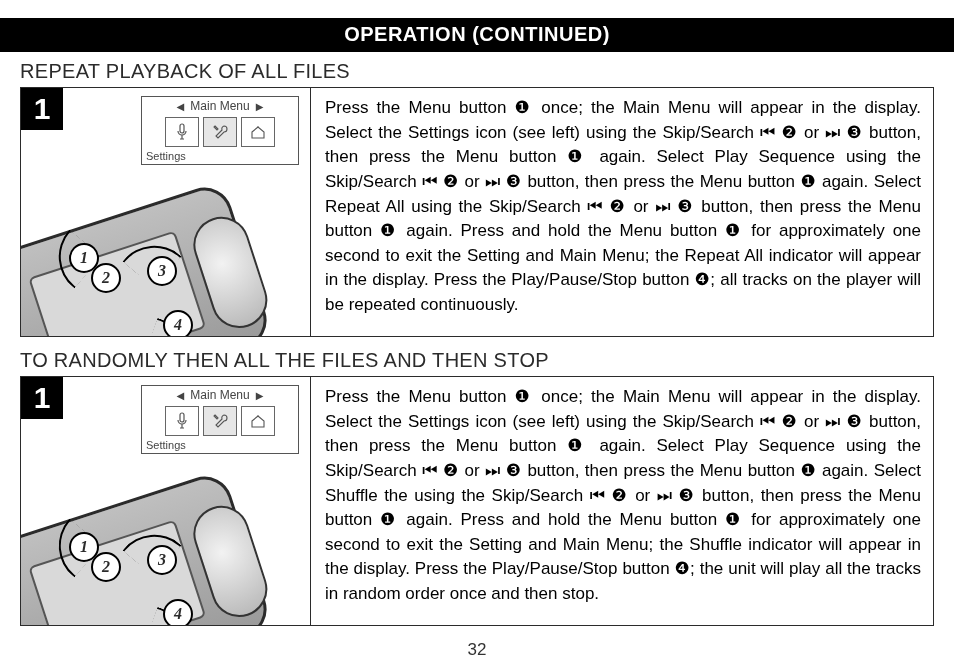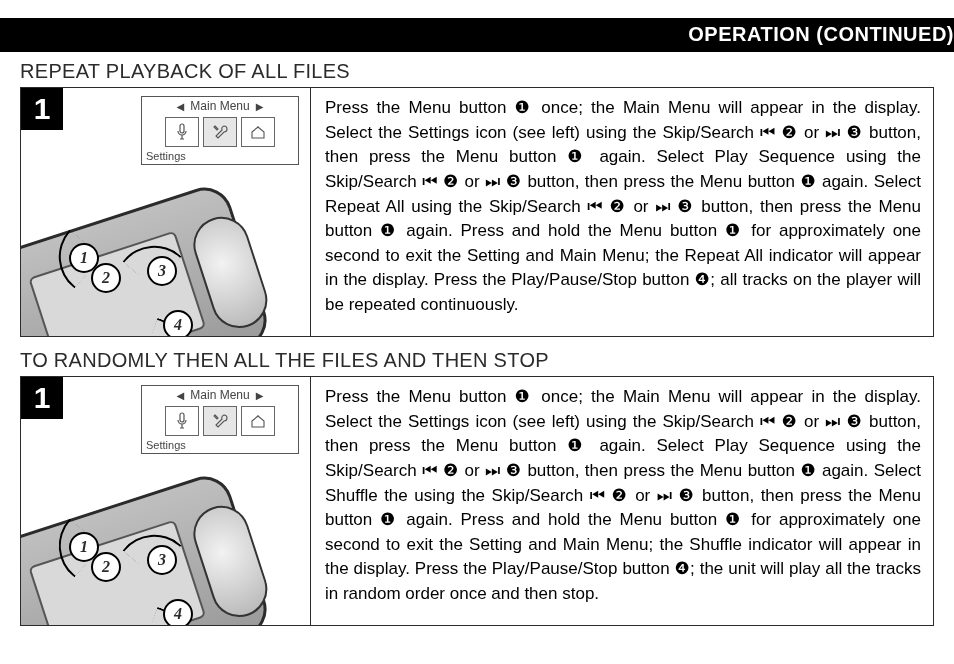--- a/index.html
+++ b/index.html
@@ -14,21 +14,21 @@
     width: 954px;
     height: 664px;
     position: relative;
     box-sizing: border-box;
     padding: 18px 20px 0 20px;
   }
   .header-bar {
     background: #000;
     color: #fff;
     font-weight: bold;
-    text-align: right;
+    text-align: center;
     font-size: 20px;
     letter-spacing: 0.5px;
     padding: 5px 0 6px 0;
     margin: 0 -20px 8px -20px;
   }
   .section-title {
     font-weight: normal;
     font-size: 20px;
     letter-spacing: 0.3px;
     margin: 6px 0 4px 0;
@@ -277,13 +277,14 @@
       <div class="callout" style="left:48px; top:155px;">1</div>
       <div class="callout" style="left:70px; top:175px;">2</div>
       <div class="callout" style="left:126px; top:168px;">3</div>
       <div class="arrow-stub" style="left:110px; top:150px; transform:rotate(-50deg);"></div>
       <div class="arrow-stub" style="left:130px; top:235px; width:34px; height:30px; transform:rotate(20deg);"></div>
       <div class="callout" style="left:142px; top:222px;">4</div>
     </div>
     <div class="step-text">Press the Menu button ❶ once; the Main Menu will appear in the display. Select the Settings icon (see left) using the Skip/Search ⏮ ❷ or ⏭ ❸ button, then press the Menu button ❶ again. Select Play Sequence using the Skip/Search ⏮ ❷ or ⏭ ❸ button, then press the Menu button ❶ again. Select Shuffle the using the Skip/Search ⏮ ❷ or ⏭ ❸ button, then press the Menu button ❶ again. Press and hold the Menu button ❶ for approximately one second to exit the Setting and Main Menu; the Shuffle indicator will appear in the display. Press the Play/Pause/Stop button ❹; the unit will play all the tracks in random order once and then stop.</div>
   </div>
 
+  <div class="page-num">32</div>
 </div>
 
 </body></html>

